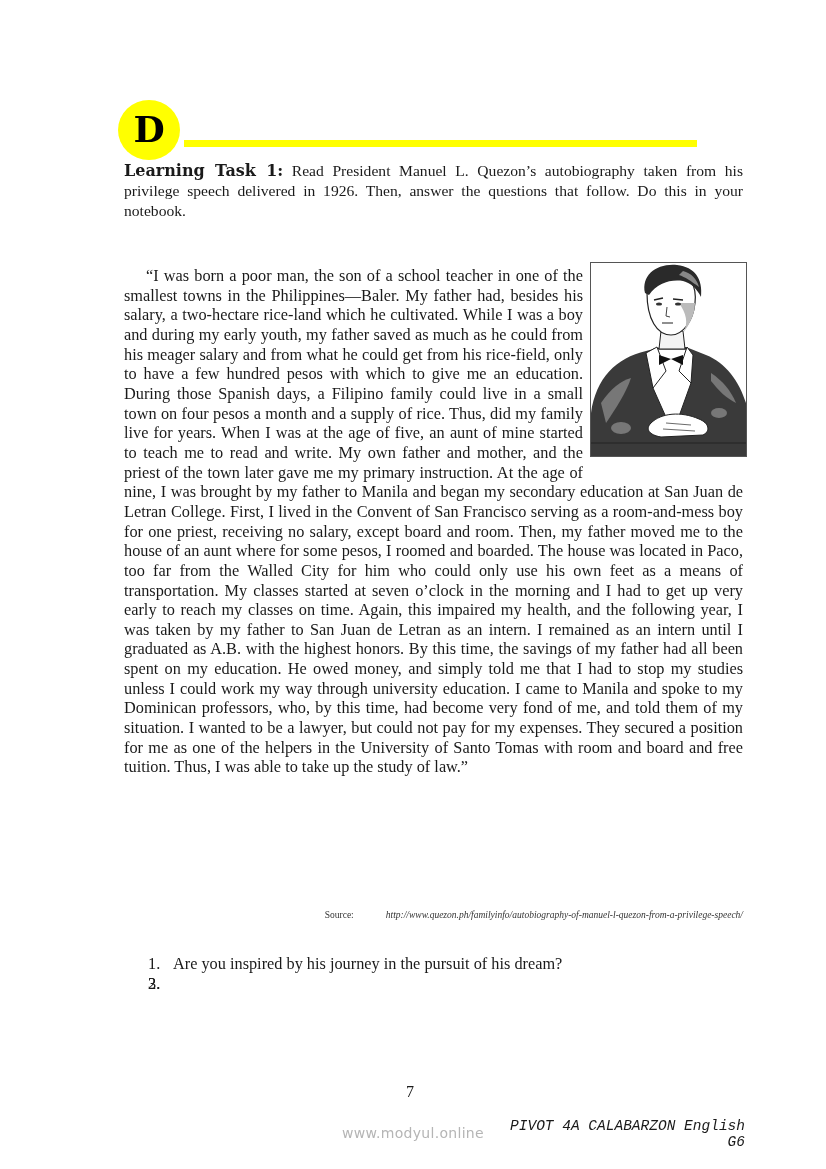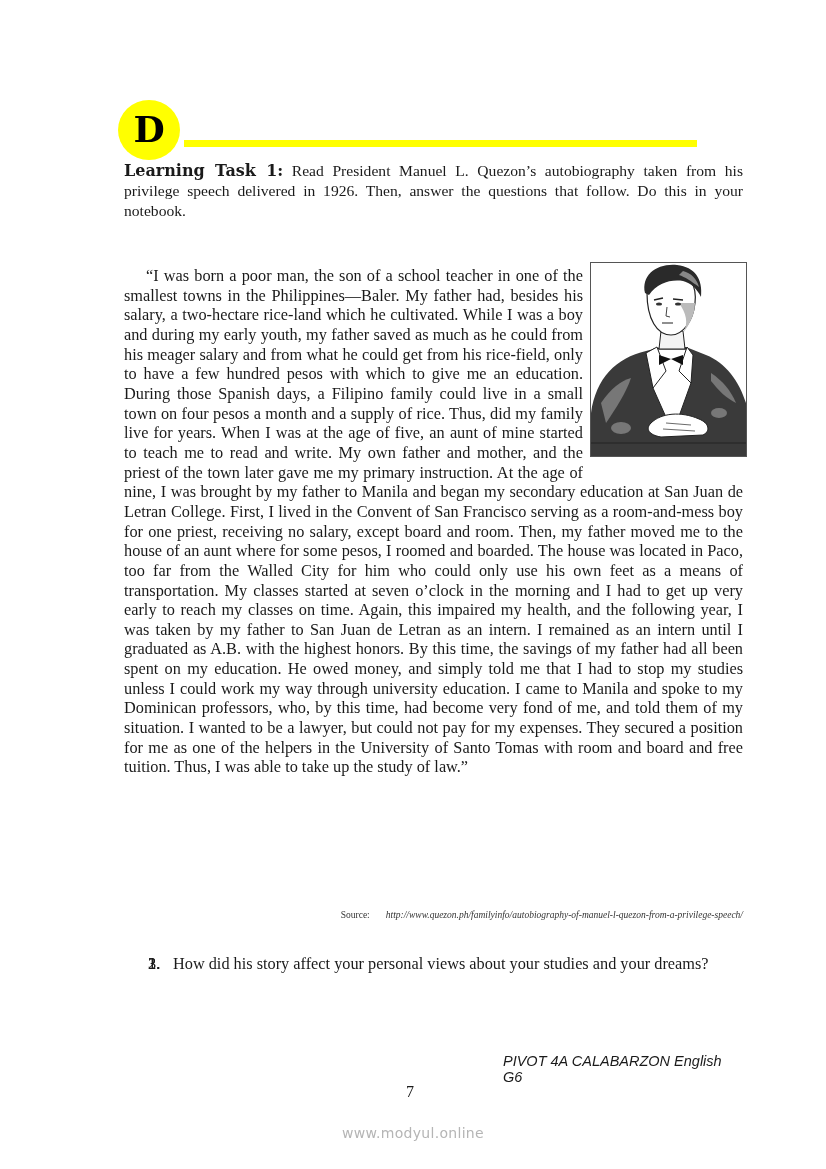--- a/index.html
+++ b/index.html
@@ -23,32 +23,32 @@
               border: 1px solid #555; background: #fff; overflow: hidden; }
 
   .story { position: absolute; left: 124px; top: 254px; width: 619px; font-size: 16.3px;
            line-height: 19.65px; text-align: justify; font-family: "Liberation Serif", serif; margin-top: 12px; }
   .story .float-box { float: right; width: 160px; height: 204px; }
   .story p { margin: 0; text-indent: 22px; }
 
   .source { position: absolute; left: 256px; top: 910px; width: 487px; font-size: 9.5px;
             text-align: right; font-family: "Liberation Serif", serif; color: #333; }
   .source .lbl { font-style: normal; margin-right: 16px; }
-  .source .url { font-style: italic; }
+  .source .url { font-style: italic; margin-left: 16px; }
 
   .questions { position: absolute; left: 148px; top: 954px; width: 595px; margin: 0; padding: 0;
                list-style: none; font-size: 16.3px; line-height: 19.7px;
                font-family: "Liberation Serif", serif; text-align: justify; }
   .questions li { position: relative; padding-left: 25px; }
   .questions .num { position: absolute; left: 0; top: 0; }
 
   .page-num { position: absolute; left: 406px; top: 1083px; font-size: 16px;
               font-family: "Liberation Serif", serif; }
-  .footer-title { position: absolute; left: 503px; top: 1053px; width: 242px; text-align: left;
-                  font-size: 14.5px; font-style: italic; font-family: Liberation Sans, sans-serif; }
+  .footer-title { position: absolute; left: 503px; top: 1118px; width: 242px; text-align: right;
+                  font-size: 14.5px; font-style: italic; font-family: Liberation Mono, monospace; }
   .watermark { position: absolute; left: 0; width: 826px; top: 1125px; text-align: center;
                font-size: 14px; color: #b5b5b5; font-family: "DejaVu Sans", sans-serif; letter-spacing: 0.3px; }
 </style>
 </head>
 <body>
 
 <div class="page">
 
   <div class="section-circle">
     <div class="section-letter">D</div>
@@ -103,26 +103,26 @@
     </svg>
   </div>
 
   <div class="source">
     <span class="lbl">Source:</span><span class="url">http://www.quezon.ph/familyinfo/autobiography-of-manuel-l-quezon-from-a-privilege-speech/</span>
   </div>
 
   <ol class="questions">
     <li>
       <span class="num">1.</span>
+      <span>Are you inspired by his journey in the pursuit of his dream?</span>
     </li>
     <li>
       <span class="num">2.</span>
     </li>
     <li>
       <span class="num">3.</span>
-      <span>How did his story affect your personal views about your studies and your dreams?</span>
     </li>
   </ol>
 
   <div class="page-num">7</div>
   <div class="footer-title">PIVOT 4A CALABARZON English G6</div>
   <div class="watermark">www.modyul.online</div>
 </div>
 
 </body></html>

